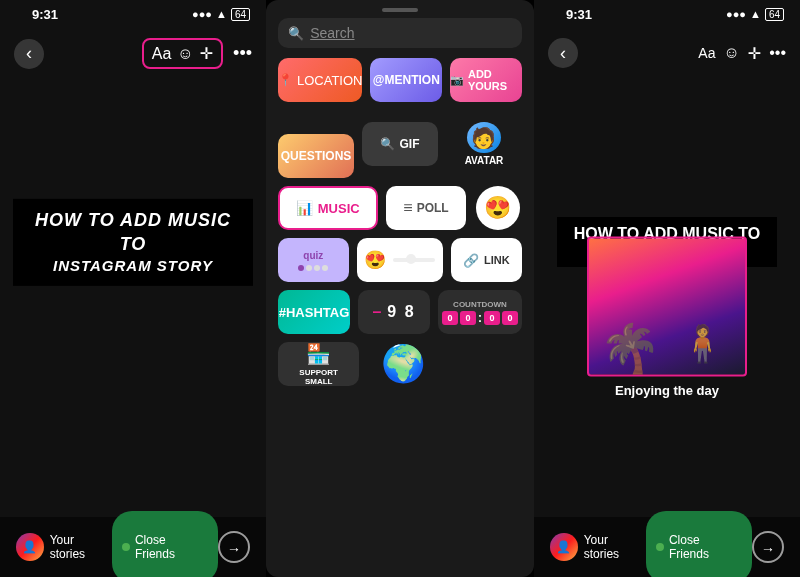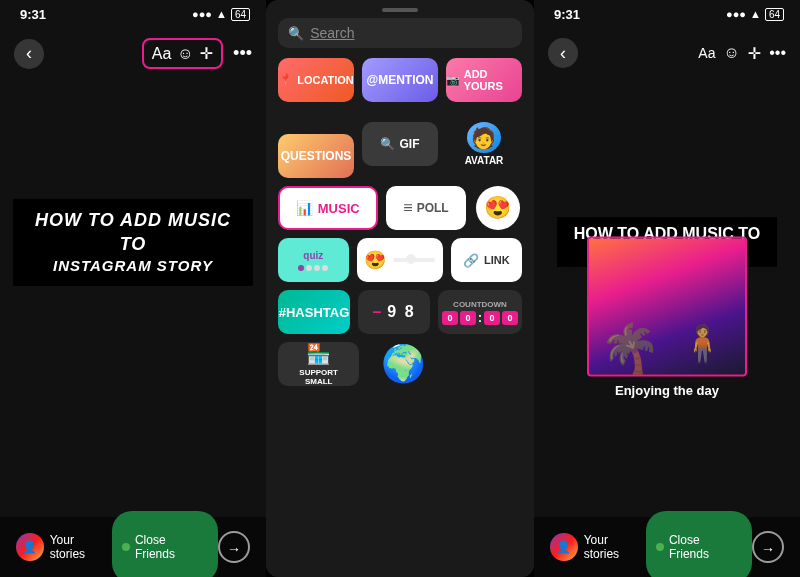--- a/index.html
+++ b/index.html
@@ -28,21 +28,21 @@
       right: 0;
       display: flex;
       align-items: center;
       justify-content: space-between;
       padding: 10px 14px;
       z-index: 10;
     }
     .status-bar {
       position: absolute;
       top: 0;
-      left: 4px;
+      left: 16px;
       right: 0;
       height: 28px;
       display: flex;
       align-items: center;
       justify-content: space-between;
       padding: 0 16px;
       z-index: 20;
     }
     .status-time {
       color: #fff;
@@ -275,21 +275,21 @@
       width: 44px;
       height: 44px;
       background: #fff;
       border-radius: 50%;
       display: flex;
       align-items: center;
       justify-content: center;
       font-size: 22px;
     }
     .sticker-quiz {
-      background: #5eead4;
+      background: #c4b5fd;
       border-radius: 10px;
       flex-direction: column;
       font-size: 10px;
       color: #555;
       height: 44px;
     }
     .quiz-top {
       font-size: 9px;
       color: #8e44ad;
       font-weight: 700;
@@ -472,21 +472,21 @@
   <div class="search-bar">
     <span style="color:#888;font-size:13px;">🔍</span>
     <span class="search-input-fake">Search</span>
   </div>
 
   <div class="stickers-grid">
 
     <div class="stickers-row">
       <div class="sticker-item sticker-location">
         <span>📍</span>
-        <span style="font-size:11px;font-weight:700;">LOCATION</span>
+        <span style="font-size:13px;font-weight:400;">LOCATION</span>
       </div>
       <div class="sticker-item sticker-mention">
         <span>@MENTION</span>
       </div>
       <div class="sticker-item sticker-addyours">
         <span style="font-size:11px;">📷</span>
         <span style="font-size:11px;font-weight:700;">ADD YOURS</span>
       </div>
     </div>
 

